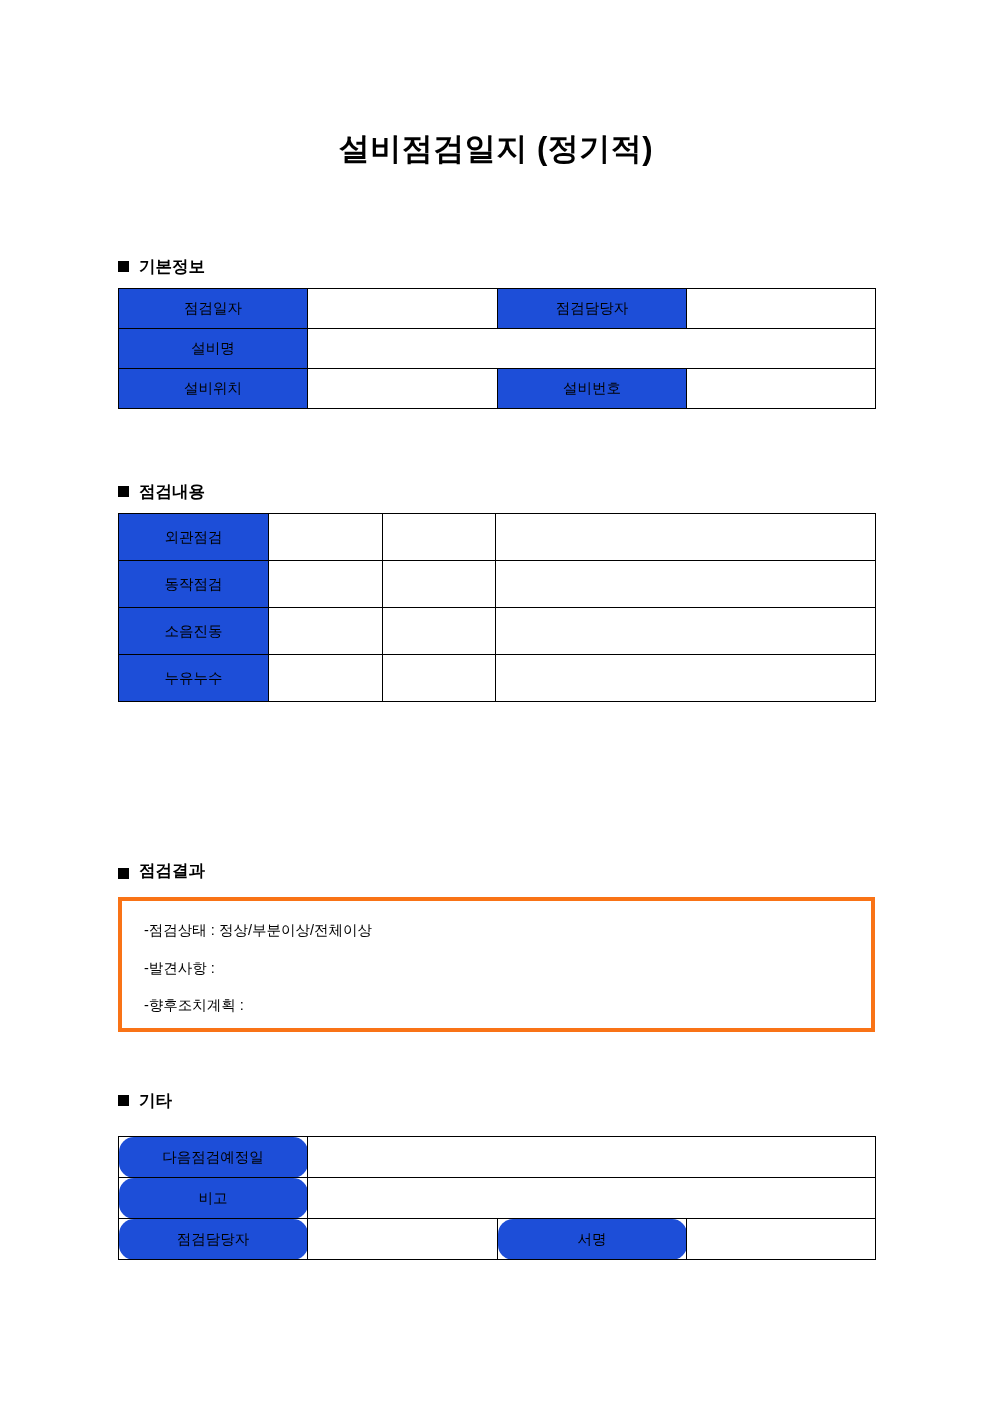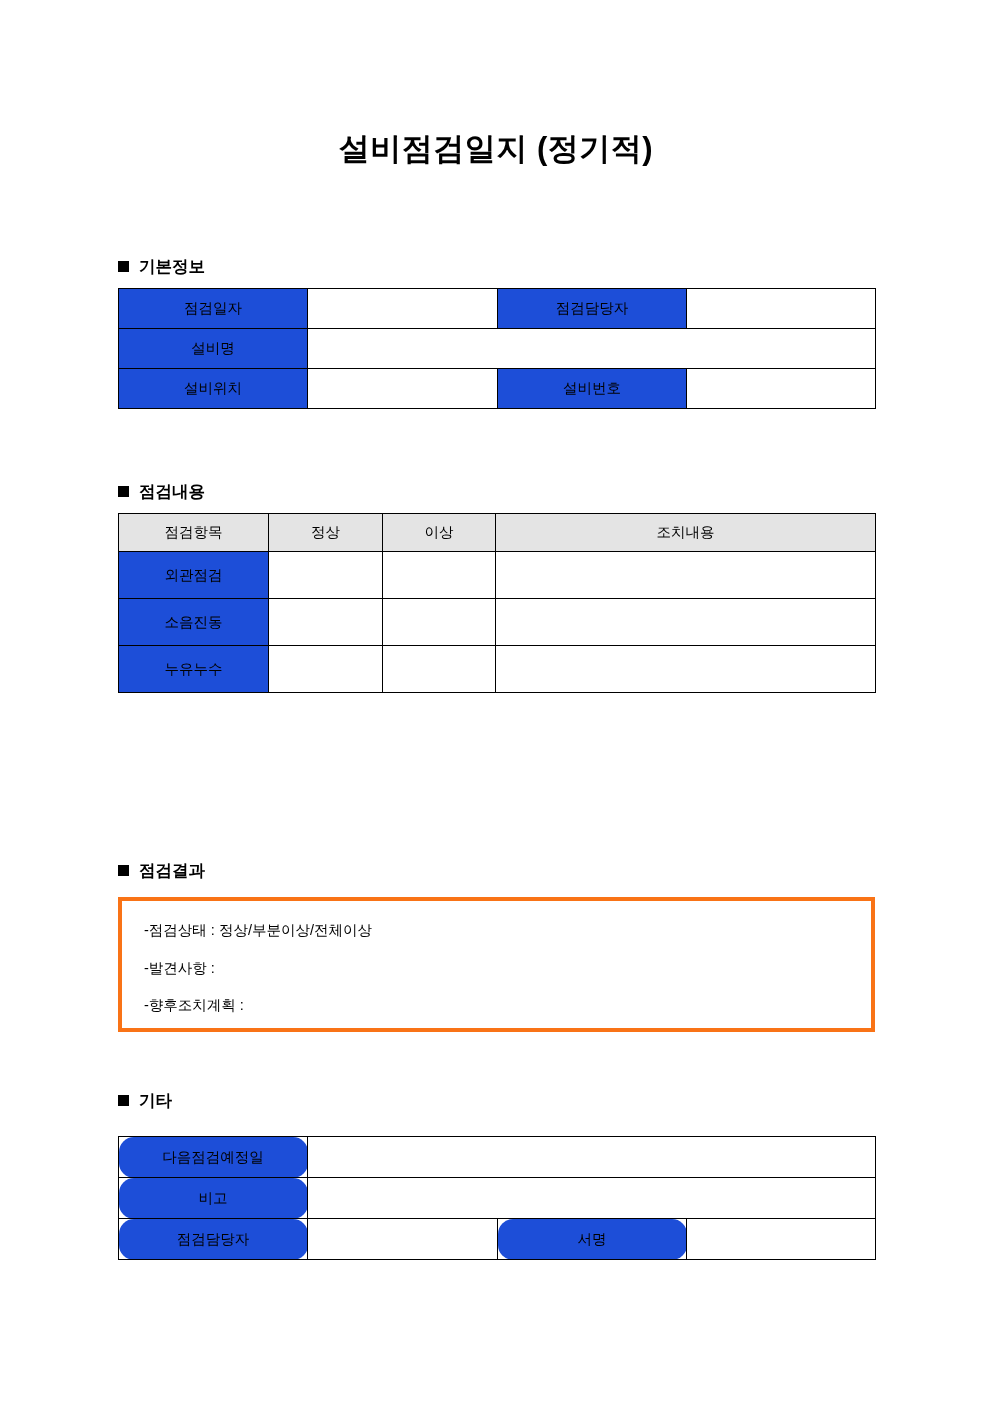--- a/index.html
+++ b/index.html
@@ -163,48 +163,48 @@
   </div>
 
   <table class="form" id="table-inspection">
     <colgroup>
       <col style="width:150px;">
       <col style="width:114px;">
       <col style="width:113px;">
       <col style="width:380px;">
     </colgroup>
     <tbody>
-      <tr class="head">
-        <td>점검항목</td>
-        <td>정상</td>
-        <td>이상</td>
-        <td>조치내용</td>
-      </tr>
       <tr>
         <td class="label">외관점검</td>
+        <td class="blank"></td>
+        <td class="blank"></td>
+        <td class="blank"></td>
+      </tr>
+      <tr>
+        <td class="label">동작점검</td>
         <td class="blank"></td>
         <td class="blank"></td>
         <td class="blank"></td>
       </tr>
       <tr>
         <td class="label">소음진동</td>
         <td class="blank"></td>
         <td class="blank"></td>
         <td class="blank"></td>
       </tr>
       <tr>
         <td class="label">누유누수</td>
         <td class="blank"></td>
         <td class="blank"></td>
         <td class="blank"></td>
       </tr>
     </tbody>
   </table>
 
-  <div class="section-head" style="top:862px;">
+  <div class="section-head" style="top:862px;align-items:flex-end;">
     <span class="bullet"></span>
     <span>점검결과</span>
   </div>
 
   <div class="result-box">
     <div class="result-line l1">-점검상태 : 정상/부분이상/전체이상</div>
     <div class="result-line l2">-발견사항 :</div>
     <div class="result-line l3">-향후조치계획 :</div>
   </div>
 

